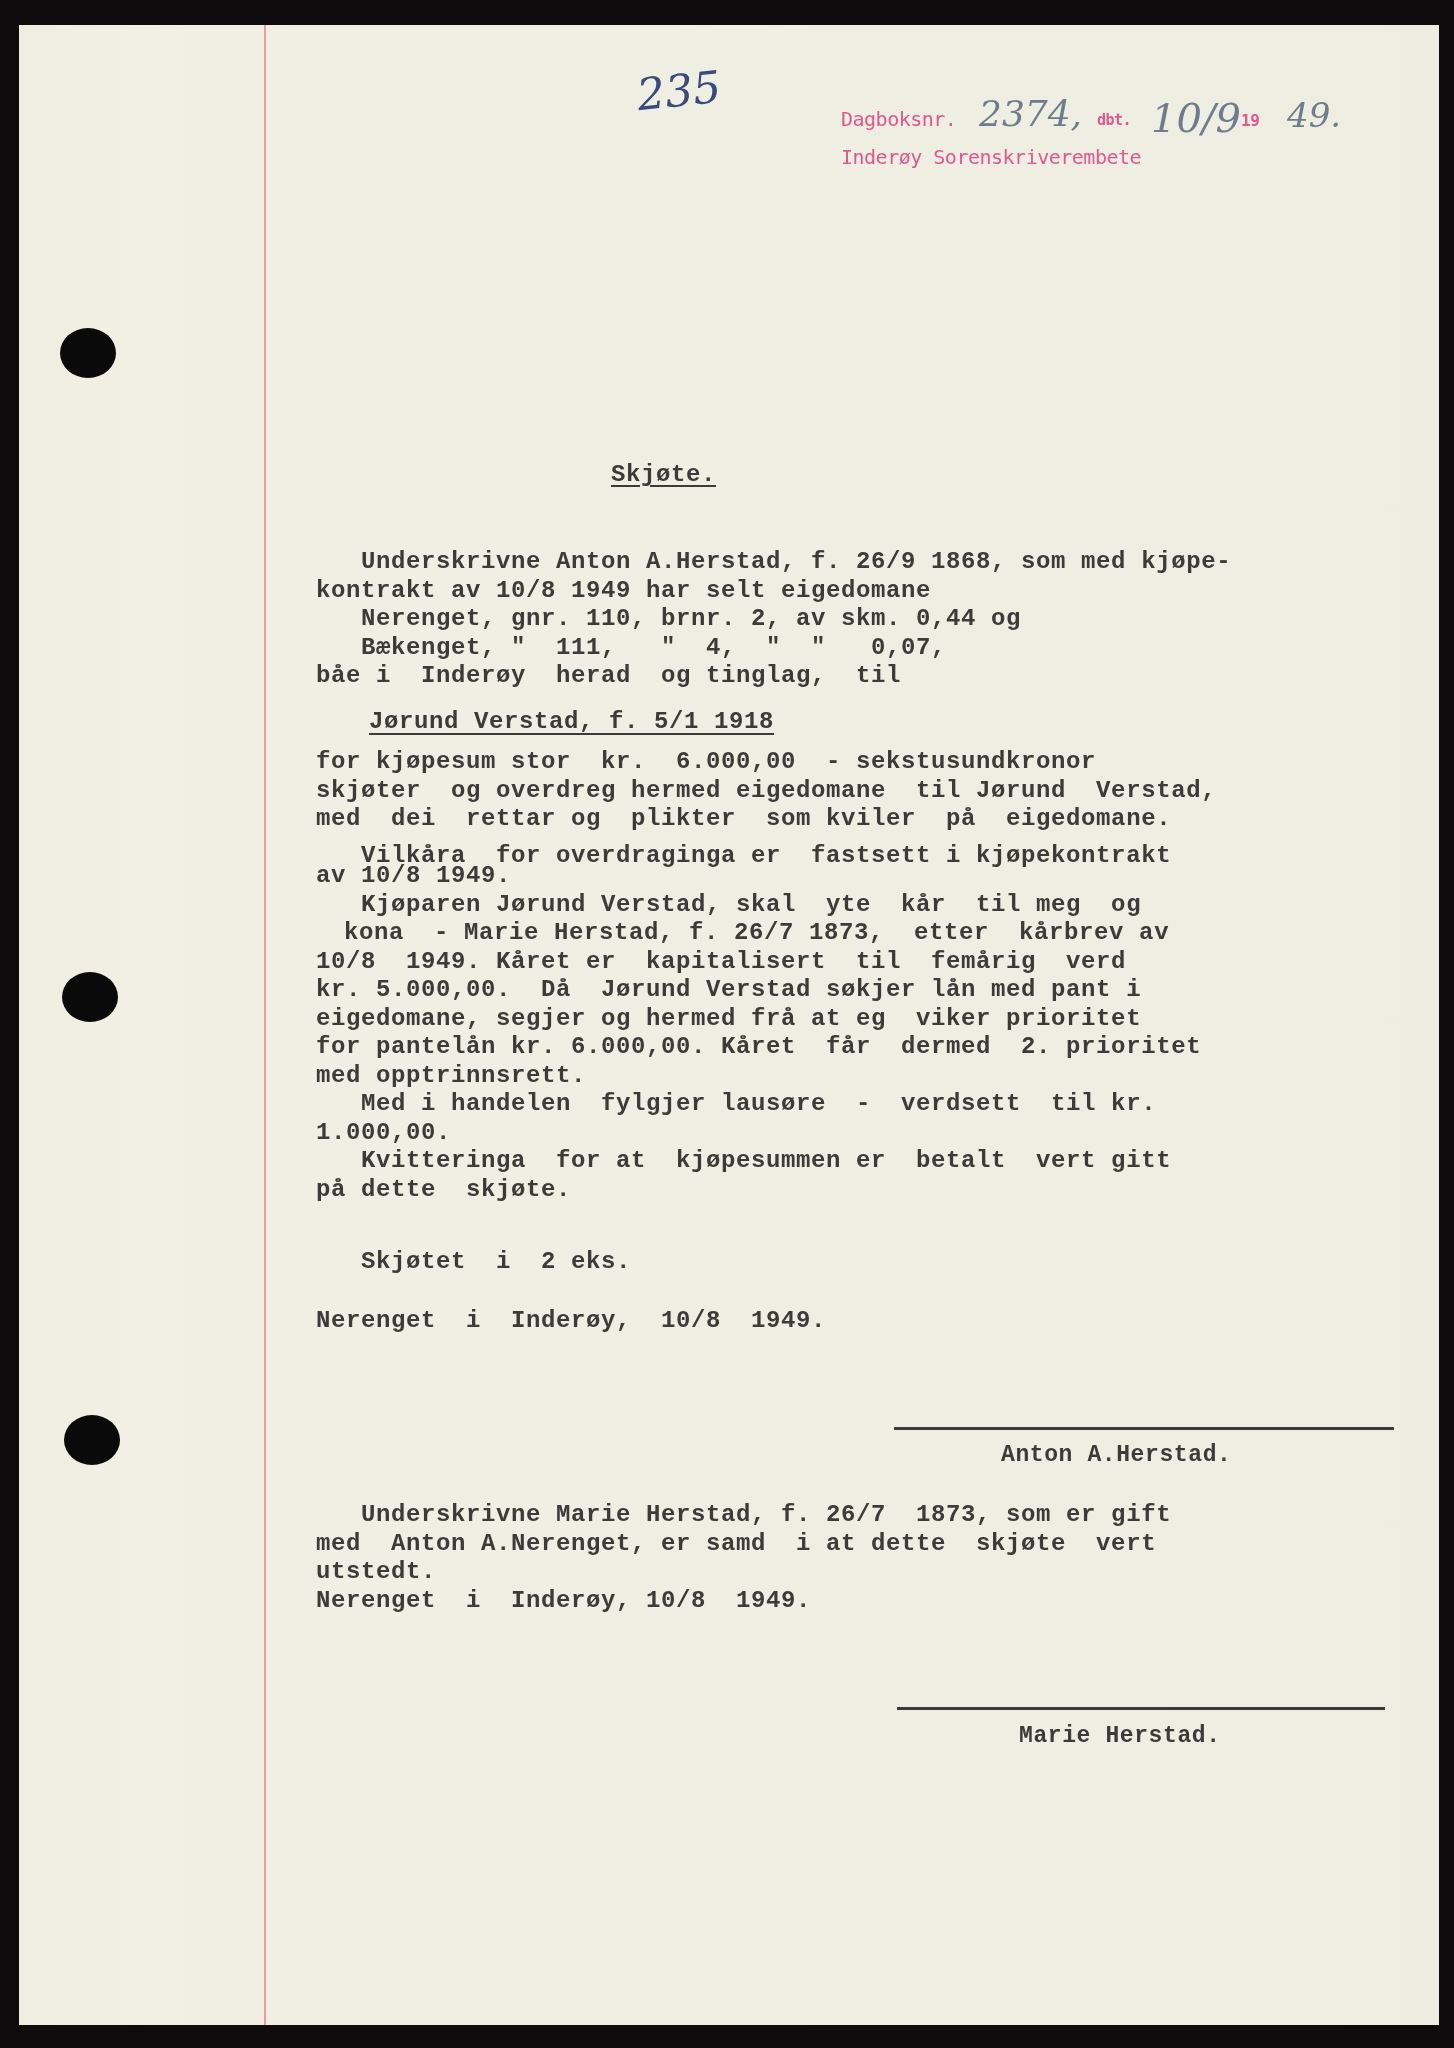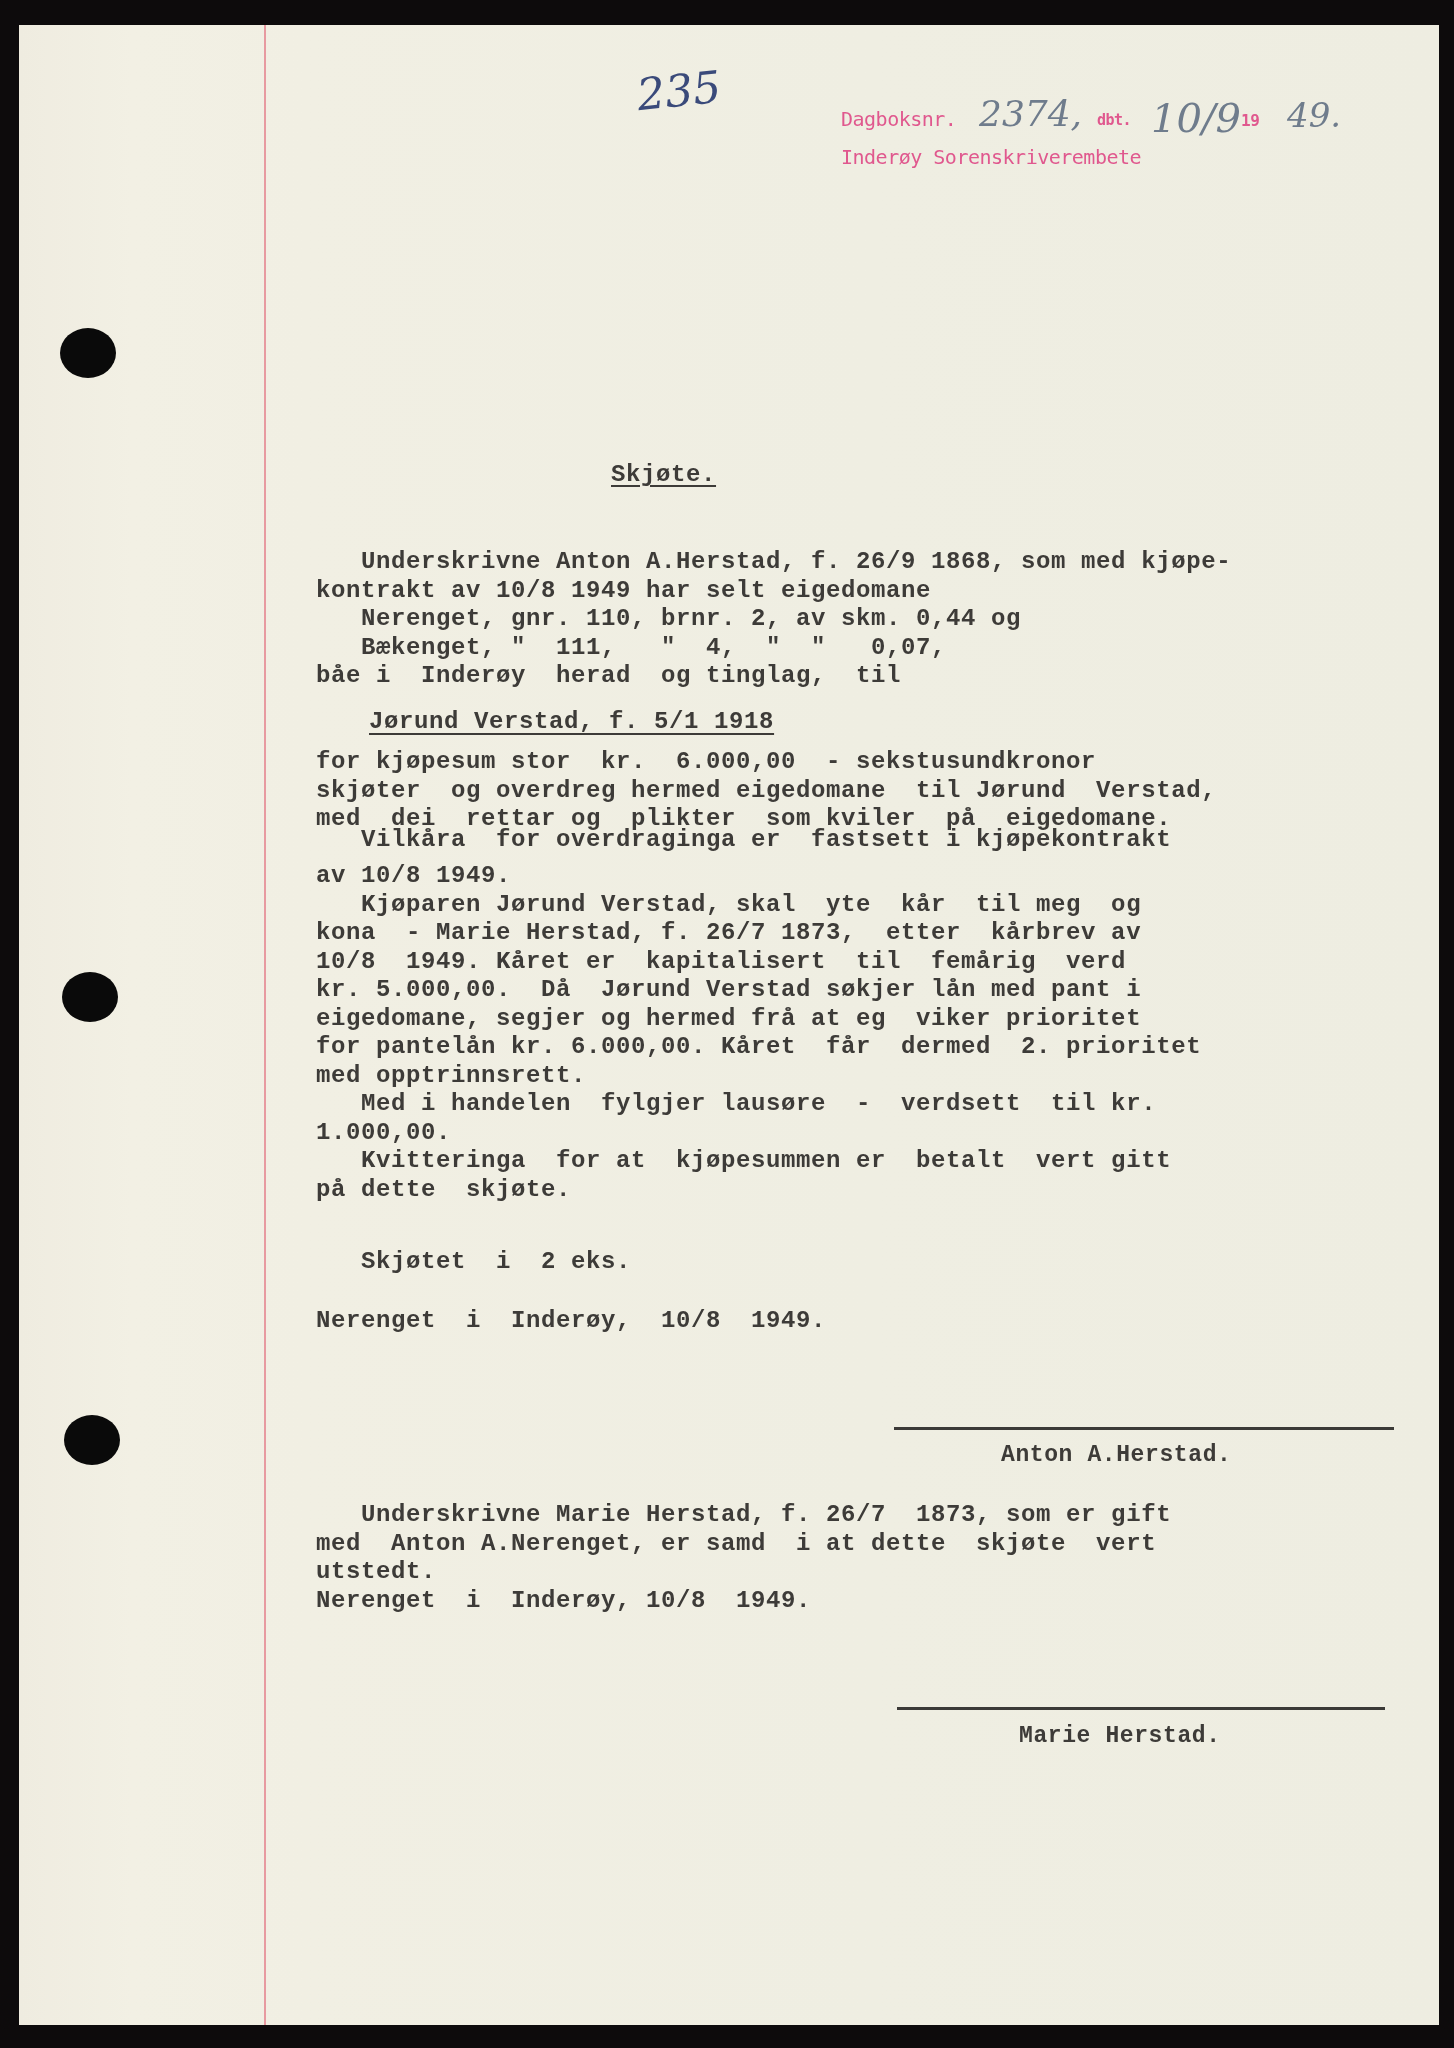--- a/index.html
+++ b/index.html
@@ -60,24 +60,24 @@
     <div class="text" style="top:85.5px;">   Bækenget, "  111,   "  4,  "  "   0,07,</div>
     <div class="text" style="top:114px;">båe i  Inderøy  herad  og tinglag,  til</div>
   </div>
 
   <div class="text underlined" style="left:350px; top:683px;">Jørund Verstad, f. 5/1 1918</div>
 
   <div style="position:absolute; left:297px; top:723px;">
     <div class="text" style="top:0px;">for kjøpesum stor  kr.  6.000,00  - sekstusundkronor</div>
     <div class="text" style="top:28.5px;">skjøter  og overdreg hermed eigedomane  til Jørund  Verstad,</div>
     <div class="text" style="top:57px;">med  dei  rettar og  plikter  som kviler  på  eigedomane.</div>
-    <div class="text" style="top:78px;">   Vilkåra  for overdraginga er  fastsett i kjøpekontrakt</div>
+    <div class="text" style="top:94px;">   Vilkåra  for overdraginga er  fastsett i kjøpekontrakt</div>
     <div class="text" style="top:114px;">av 10/8 1949.</div>
     <div class="text" style="top:142.5px;">   Kjøparen Jørund Verstad, skal  yte  kår  til meg  og</div>
-    <div class="text" style="top:171px;">kona  - Marie Herstad, f. 26/7 1873,  etter  kårbrev av</div>
+    <div class="text" style="top:171px;margin-left:28px;">kona  - Marie Herstad, f. 26/7 1873,  etter  kårbrev av</div>
     <div class="text" style="top:199.5px;">10/8  1949. Kåret er  kapitalisert  til  femårig  verd</div>
     <div class="text" style="top:228px;">kr. 5.000,00.  Då  Jørund Verstad søkjer lån med pant i</div>
     <div class="text" style="top:256.5px;">eigedomane, segjer og hermed frå at eg  viker prioritet</div>
     <div class="text" style="top:285px;">for pantelån kr. 6.000,00. Kåret  får  dermed  2. prioritet</div>
     <div class="text" style="top:313.5px;">med opptrinnsrett.</div>
     <div class="text" style="top:342px;">   Med i handelen  fylgjer lausøre  -  verdsett  til kr.</div>
     <div class="text" style="top:370.5px;">1.000,00.</div>
     <div class="text" style="top:399px;">   Kvitteringa  for at  kjøpesummen er  betalt  vert gitt</div>
     <div class="text" style="top:427.5px;">på dette  skjøte.</div>
   </div>

